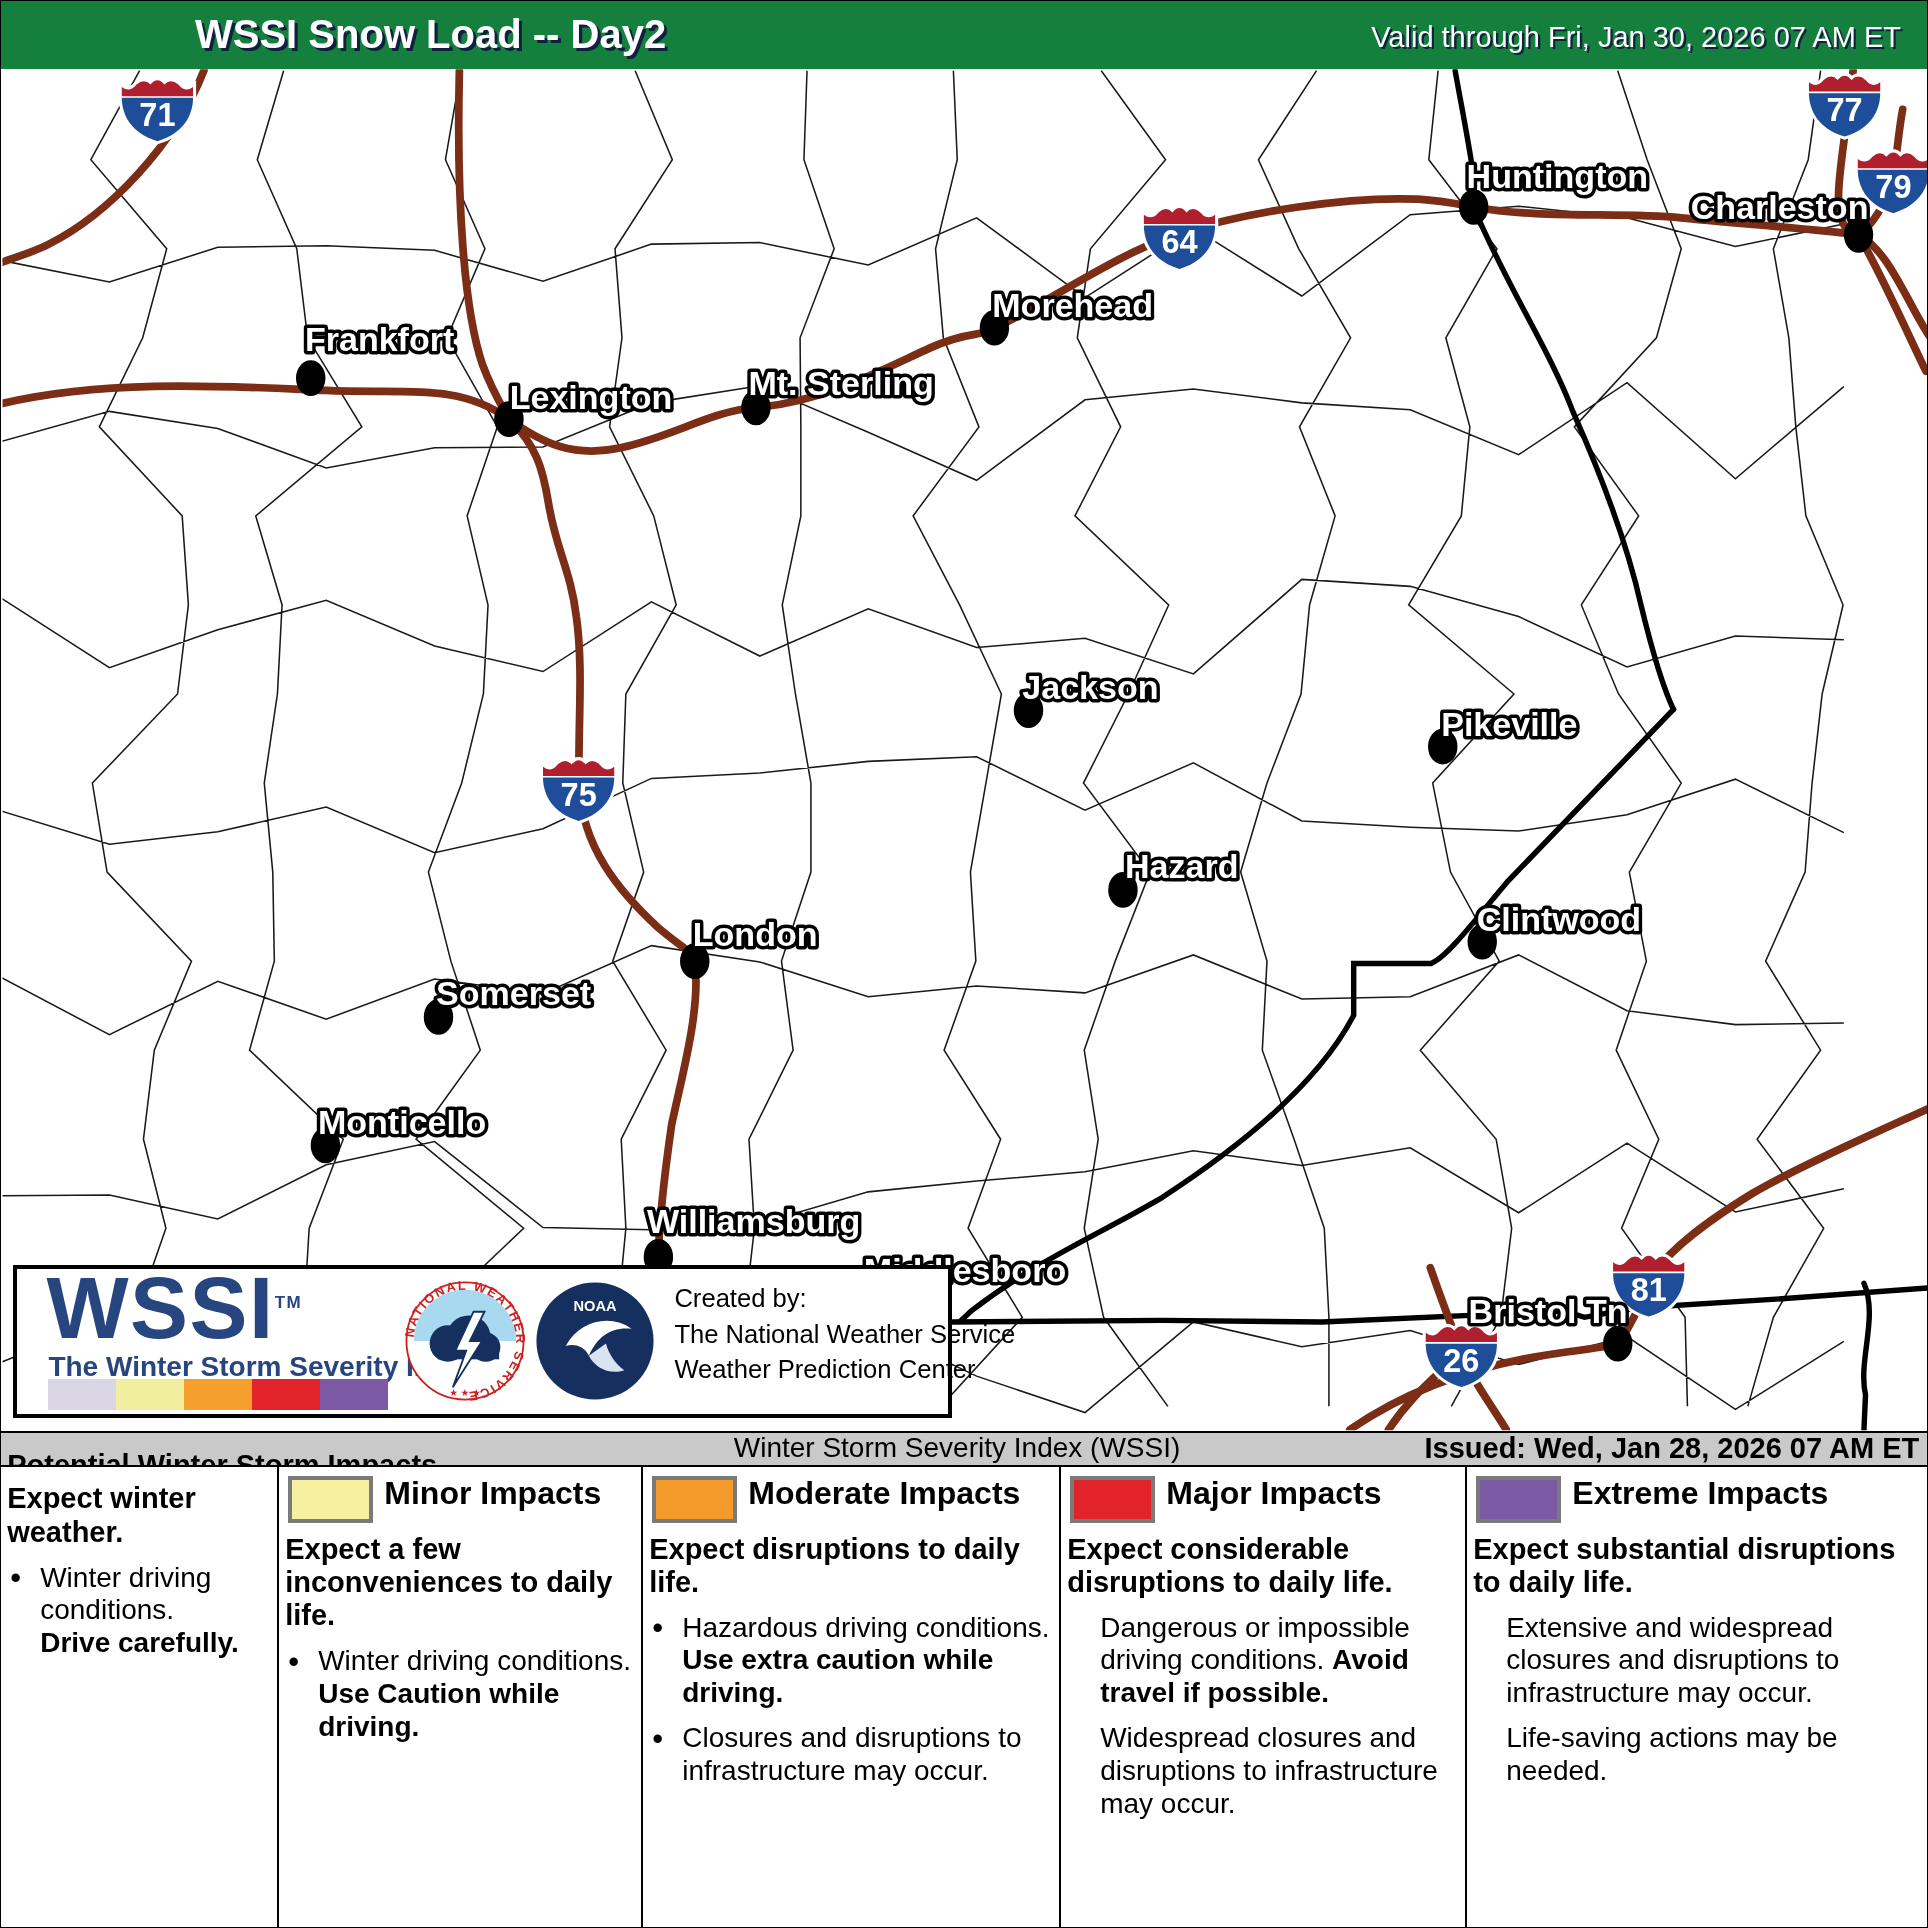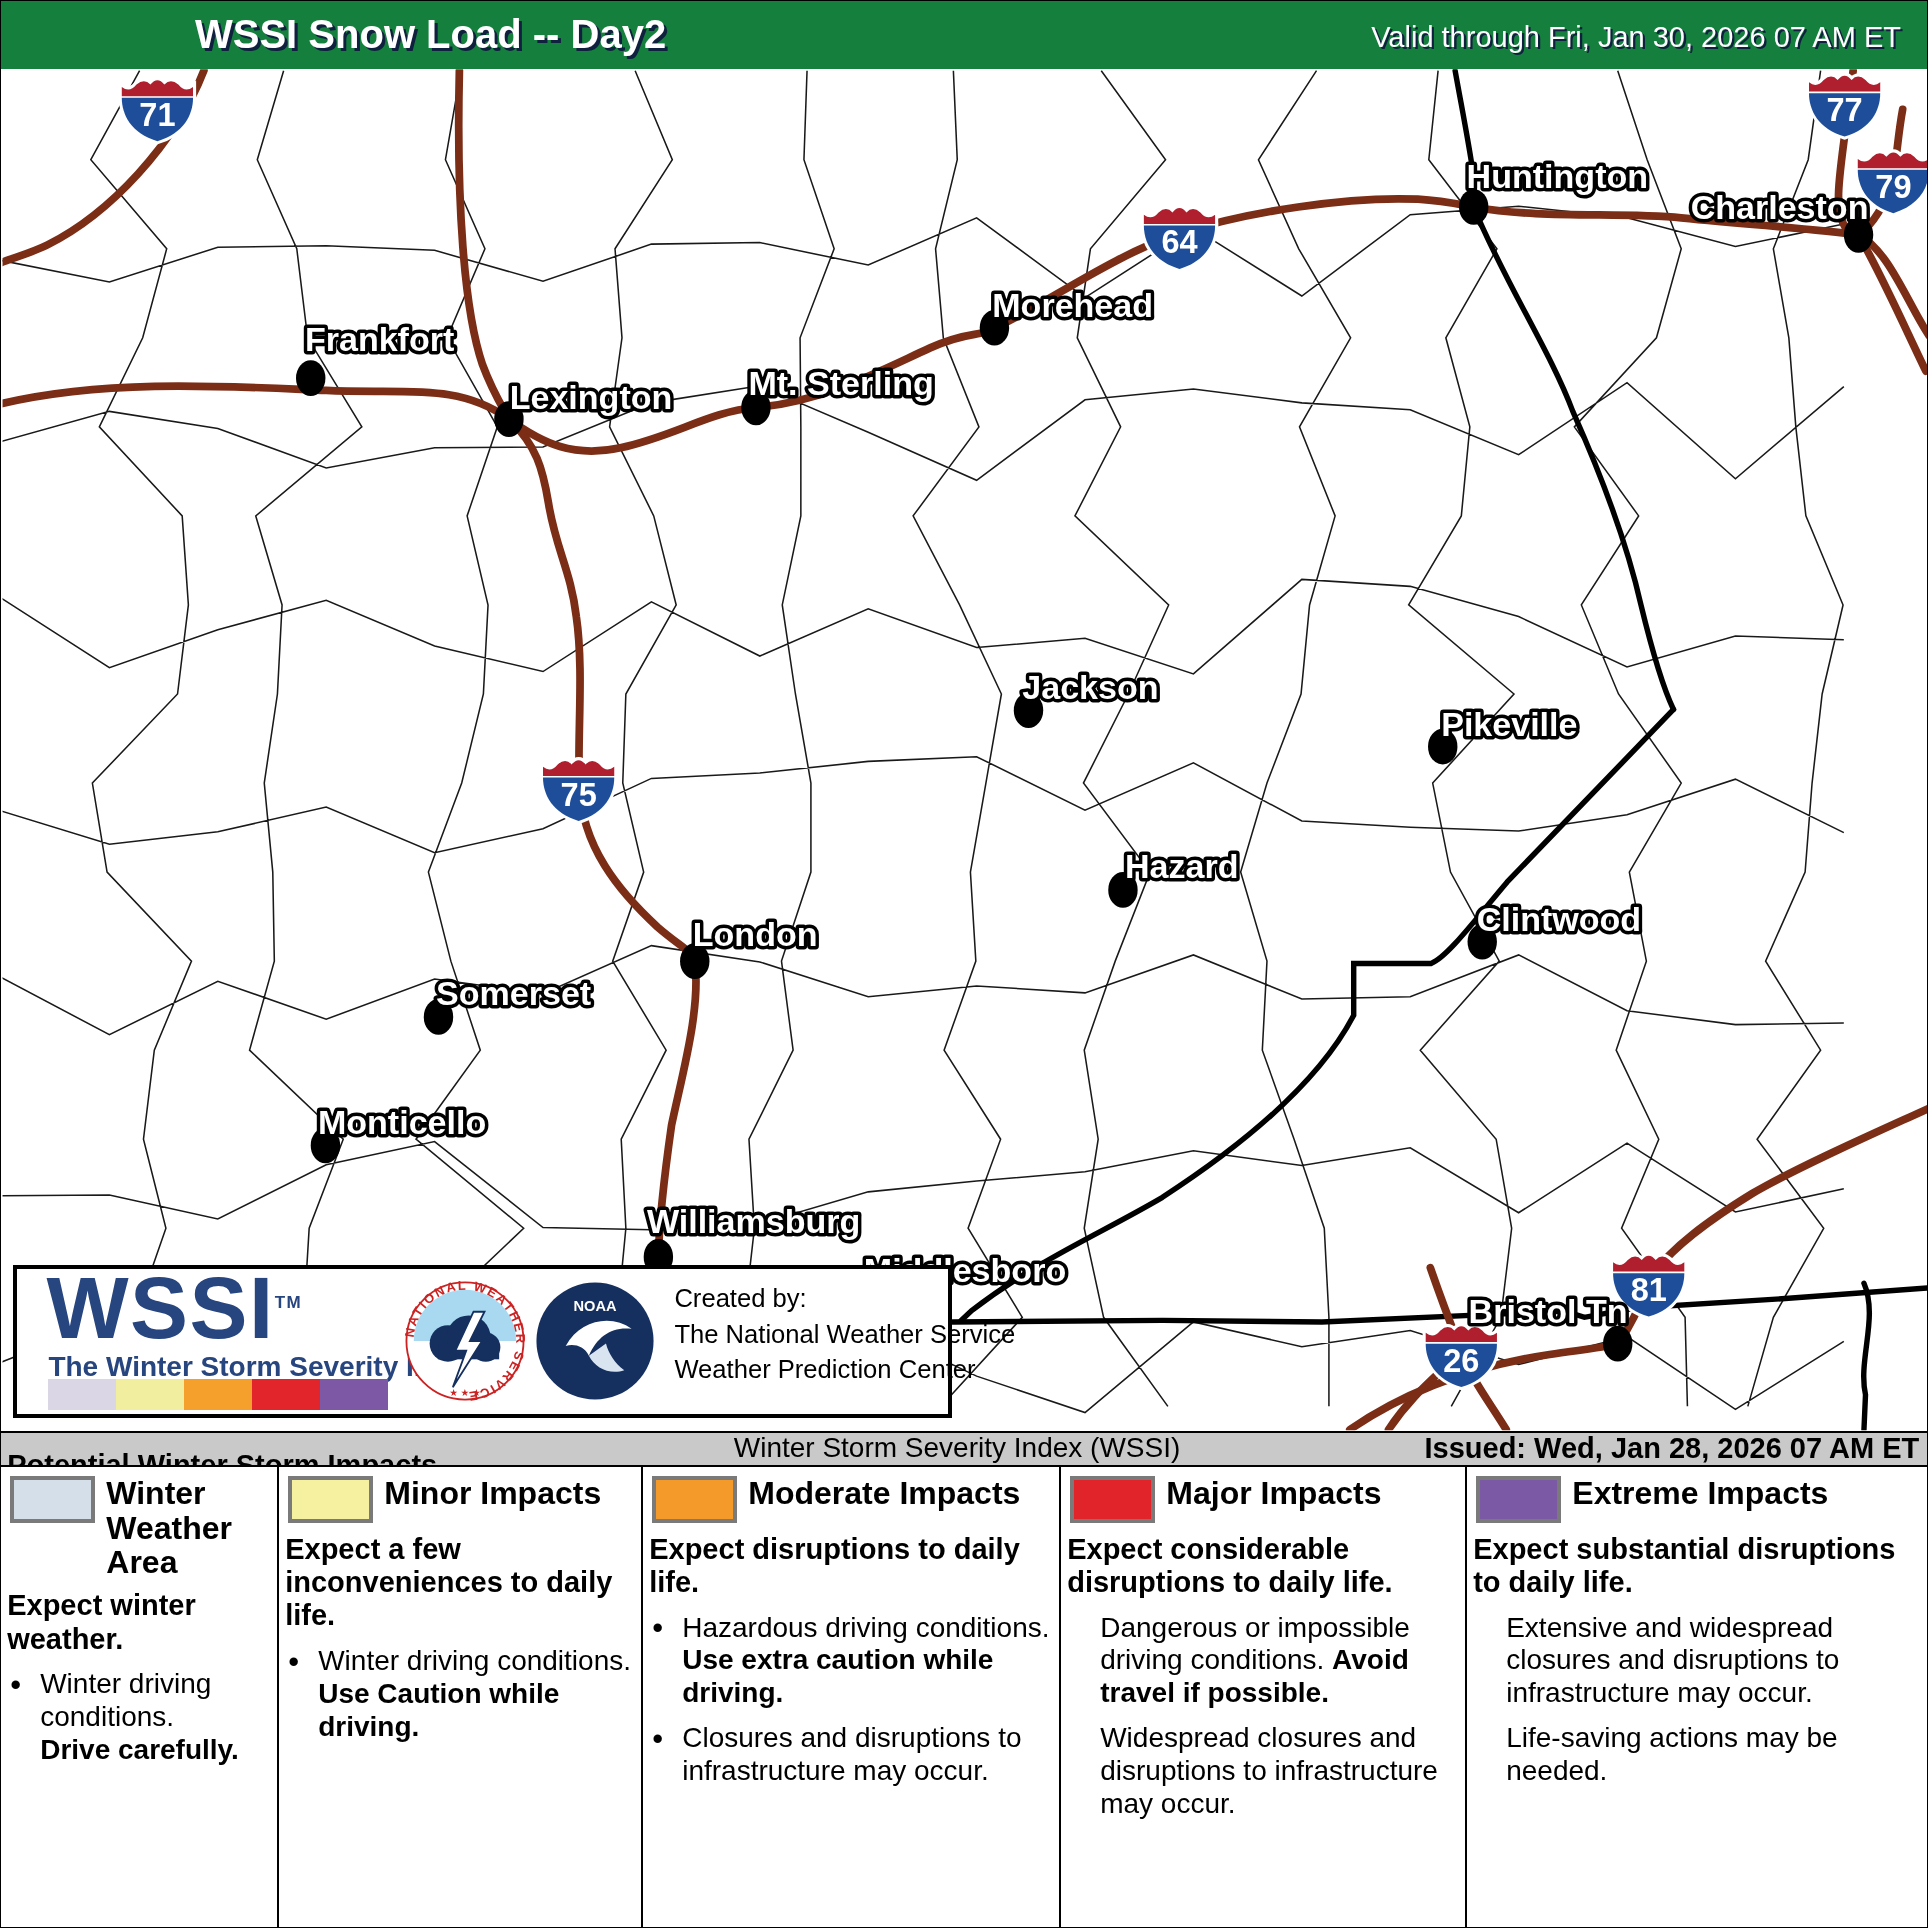--- a/index.html
+++ b/index.html
@@ -202,24 +202,20 @@
   </div>
 
   <div id="graybar">
     <span class="gb-left">Potential Winter Storm Impacts</span>
     <span class="gb-center">Winter Storm Severity Index (WSSI)</span>
     <span class="gb-right">Issued: Wed, Jan 28, 2026 07 AM ET</span>
   </div>
 
   <div id="legend">
       <div class="lcol" style="left: 0px; width: 252px;">
-        <div class="col-head">
-          <div class="swatch" style="background: rgb(213, 223, 233);"></div>
-          <div class="col-title">Winter Weather Area</div>
-        </div>
         <div class="lead">Expect winter weather.</div>
         <div class="item bullet">Winter driving conditions. <b>Drive carefully.</b></div>
       </div>
       <div class="lcol sep" style="left: 252px; width: 387px; margin-left: 24px;">
         <div class="col-head">
           <div class="swatch" style="background: rgb(245, 241, 160);"></div>
           <div class="col-title">Minor Impacts</div>
         </div>
         <div class="lead">Expect a few inconveniences to daily life.</div>
         <div class="item bullet">Winter driving conditions. <b>Use Caution while driving.</b></div>

